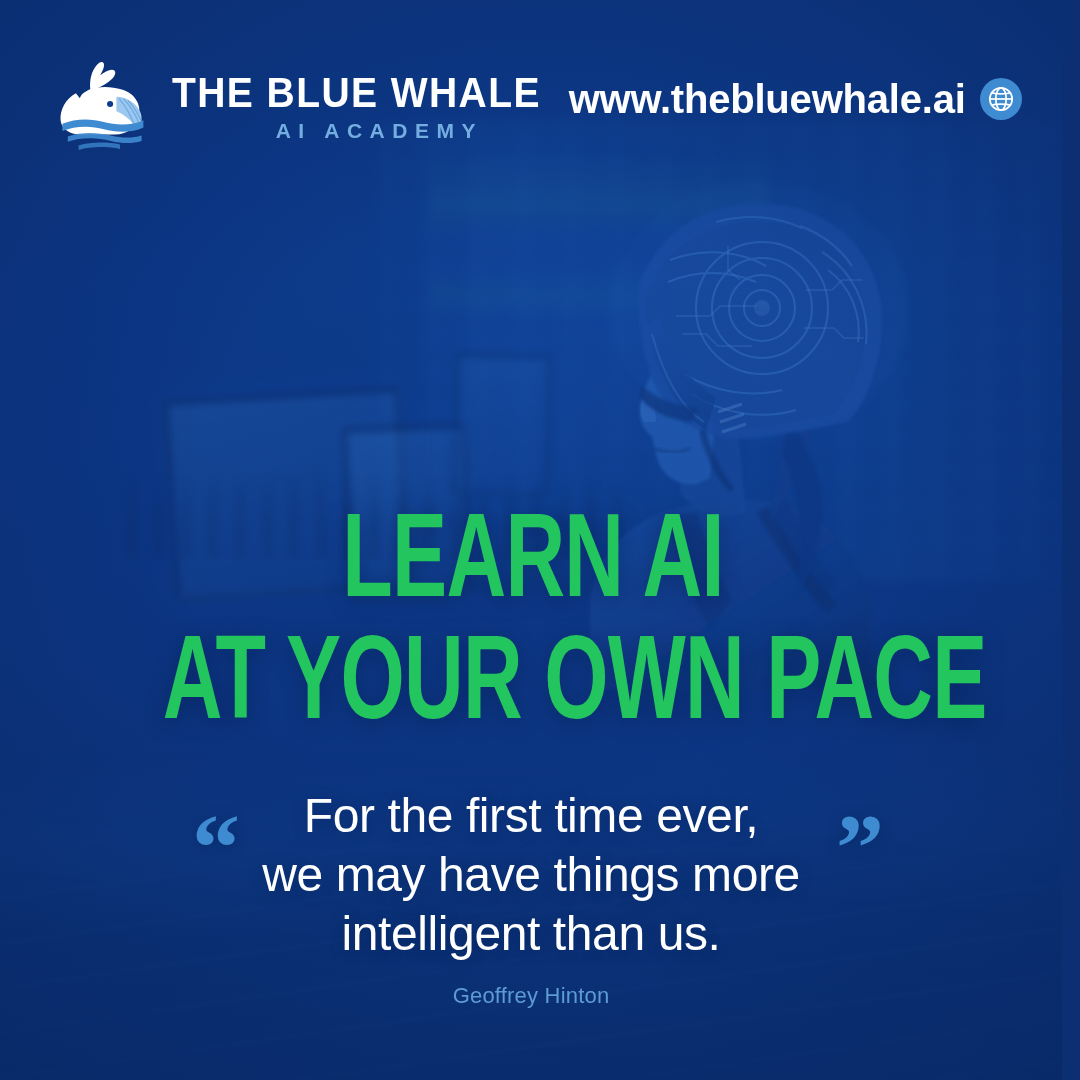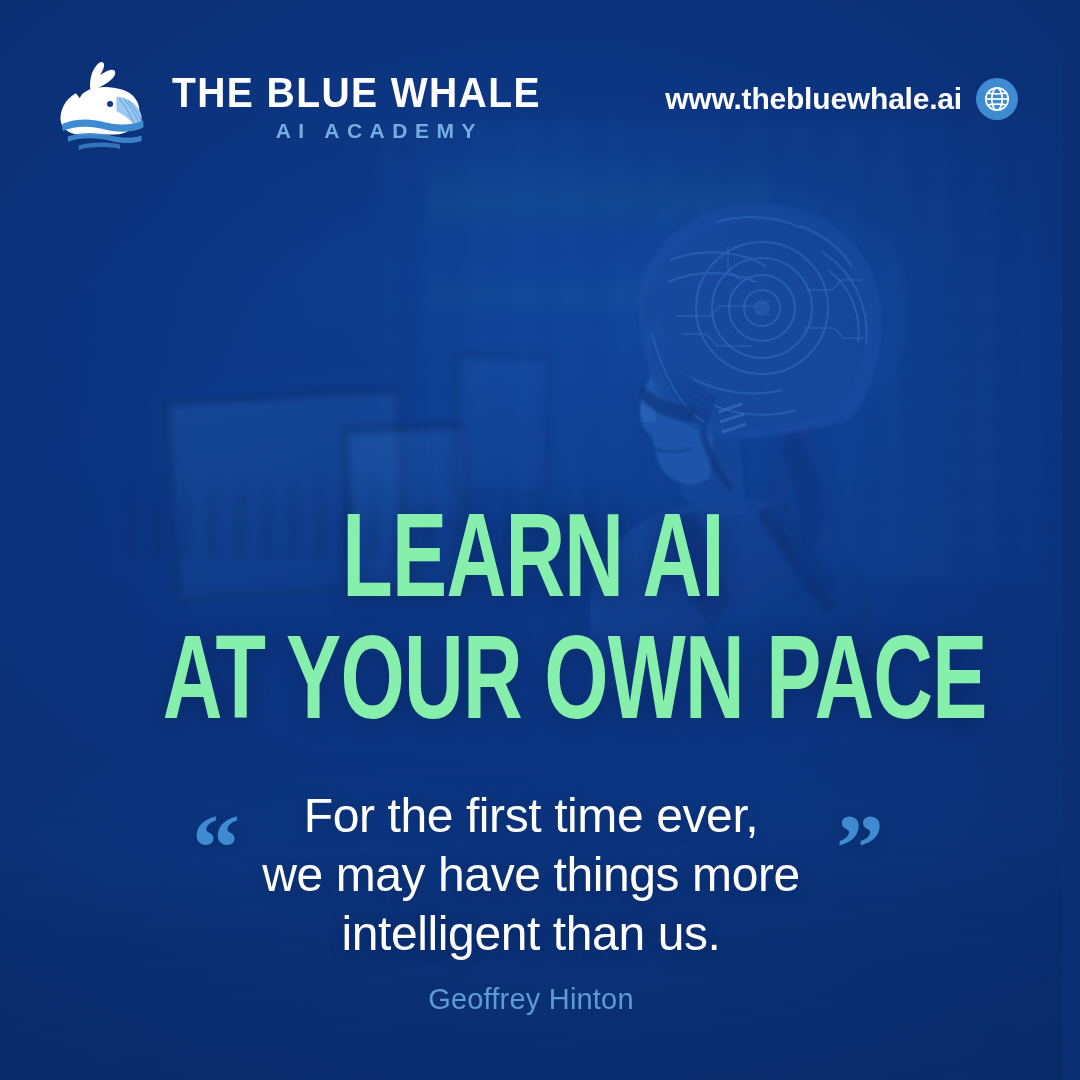--- a/index.html
+++ b/index.html
@@ -169,34 +169,34 @@
   }
 
   .site {
     display: flex;
     align-items: center;
     gap: 14px;
     padding-bottom: 10px;
   }
   .site-url {
     color: #ffffff;
-    font-size: 30px;
+    font-size: 40px;
     font-weight: 700;
     letter-spacing: -0.2px;
     white-space: nowrap;
   }
   .globe-icon { width: 42px; height: 42px; flex: 0 0 auto; }
   .globe-icon svg { display: block; width: 100%; height: 100%; }
 
   
   .headline {
     position: absolute;
     left: 4px; right: 0; top: 498px;
     text-align: center;
-    color: #86efac;
+    color: #22c55e;
     font-weight: 700;
     line-height: .98;
     text-shadow: 0 4px 26px rgba(5,24,66,.42);
   }
   .headline .hl {
     display: block;
     font-size: 118px;
     letter-spacing: -1px;
     transform: scaleX(.70);
     transform-origin: center center;
@@ -230,21 +230,21 @@
     user-select: none;
   }
   .qmark.open  { left: 192px; top: 14px; }
   .qmark.close { left: 836px; top: 14px; }
 
   .attribution {
     position: absolute;
     left: 0; right: 0; top: 983px;
     text-align: center;
     color: #5d9bd6;
-    font-size: 29px;
+    font-size: 22px;
     font-weight: 400;
     letter-spacing: .2px;
   }
 </style>
 </head>
 <body>
 
 <div class="poster">
 
   <div class="bg-base"></div>

